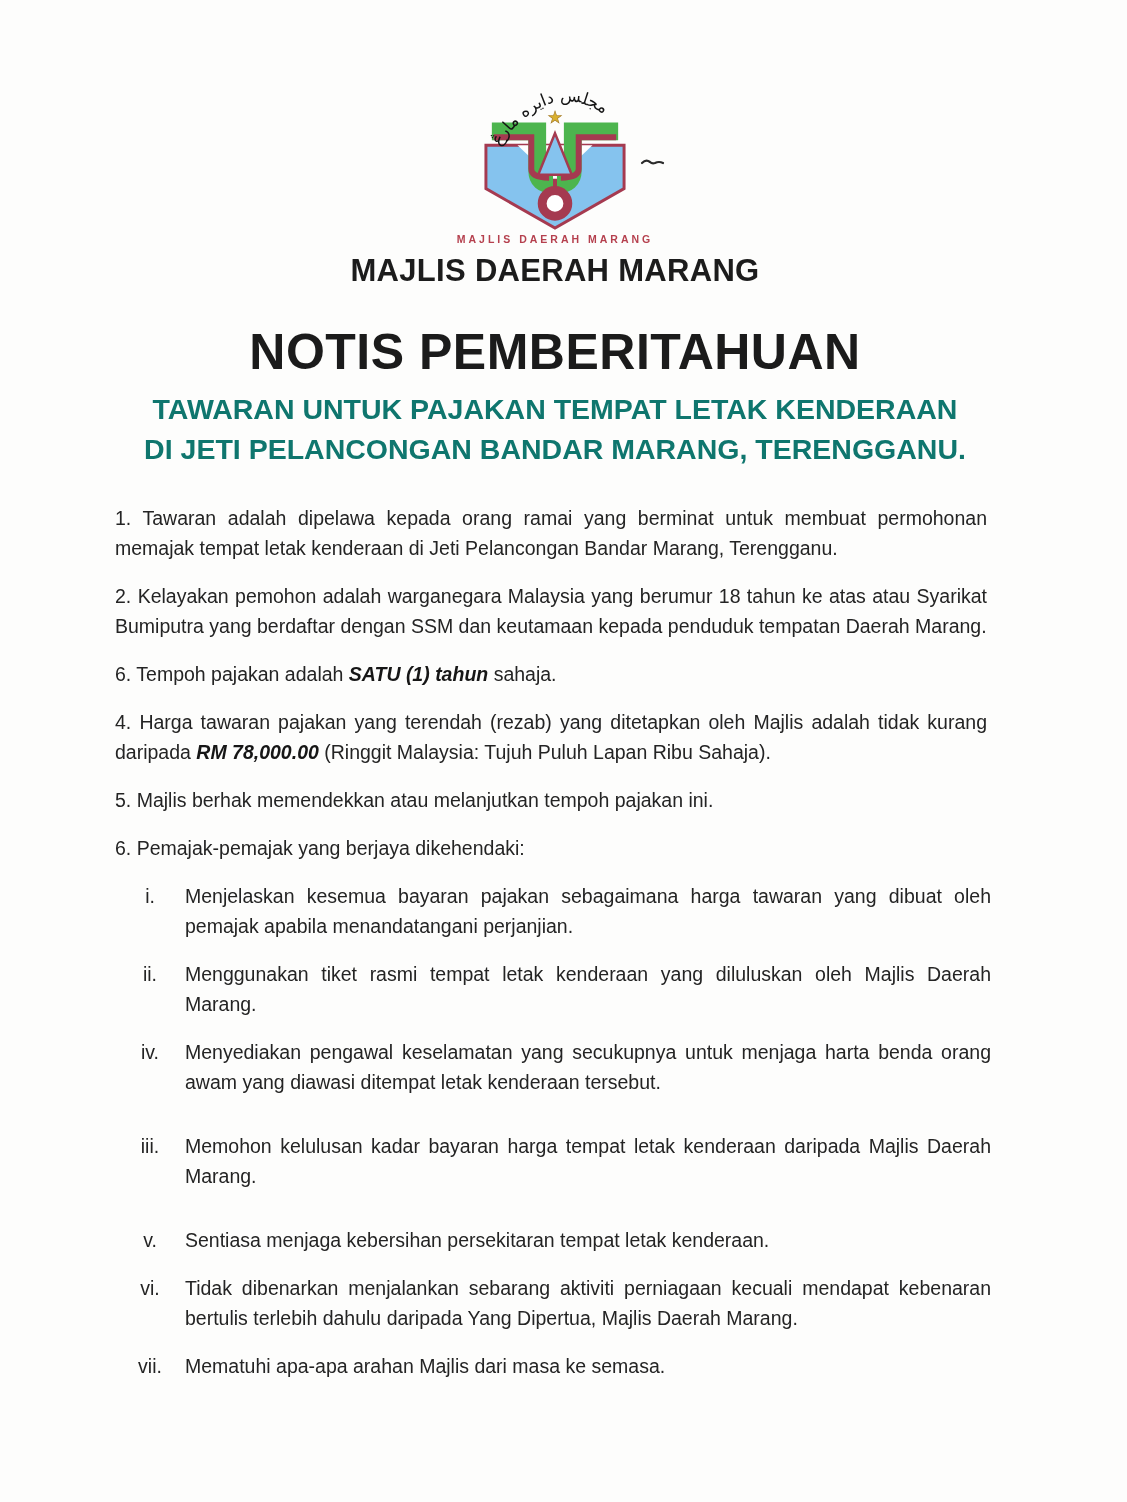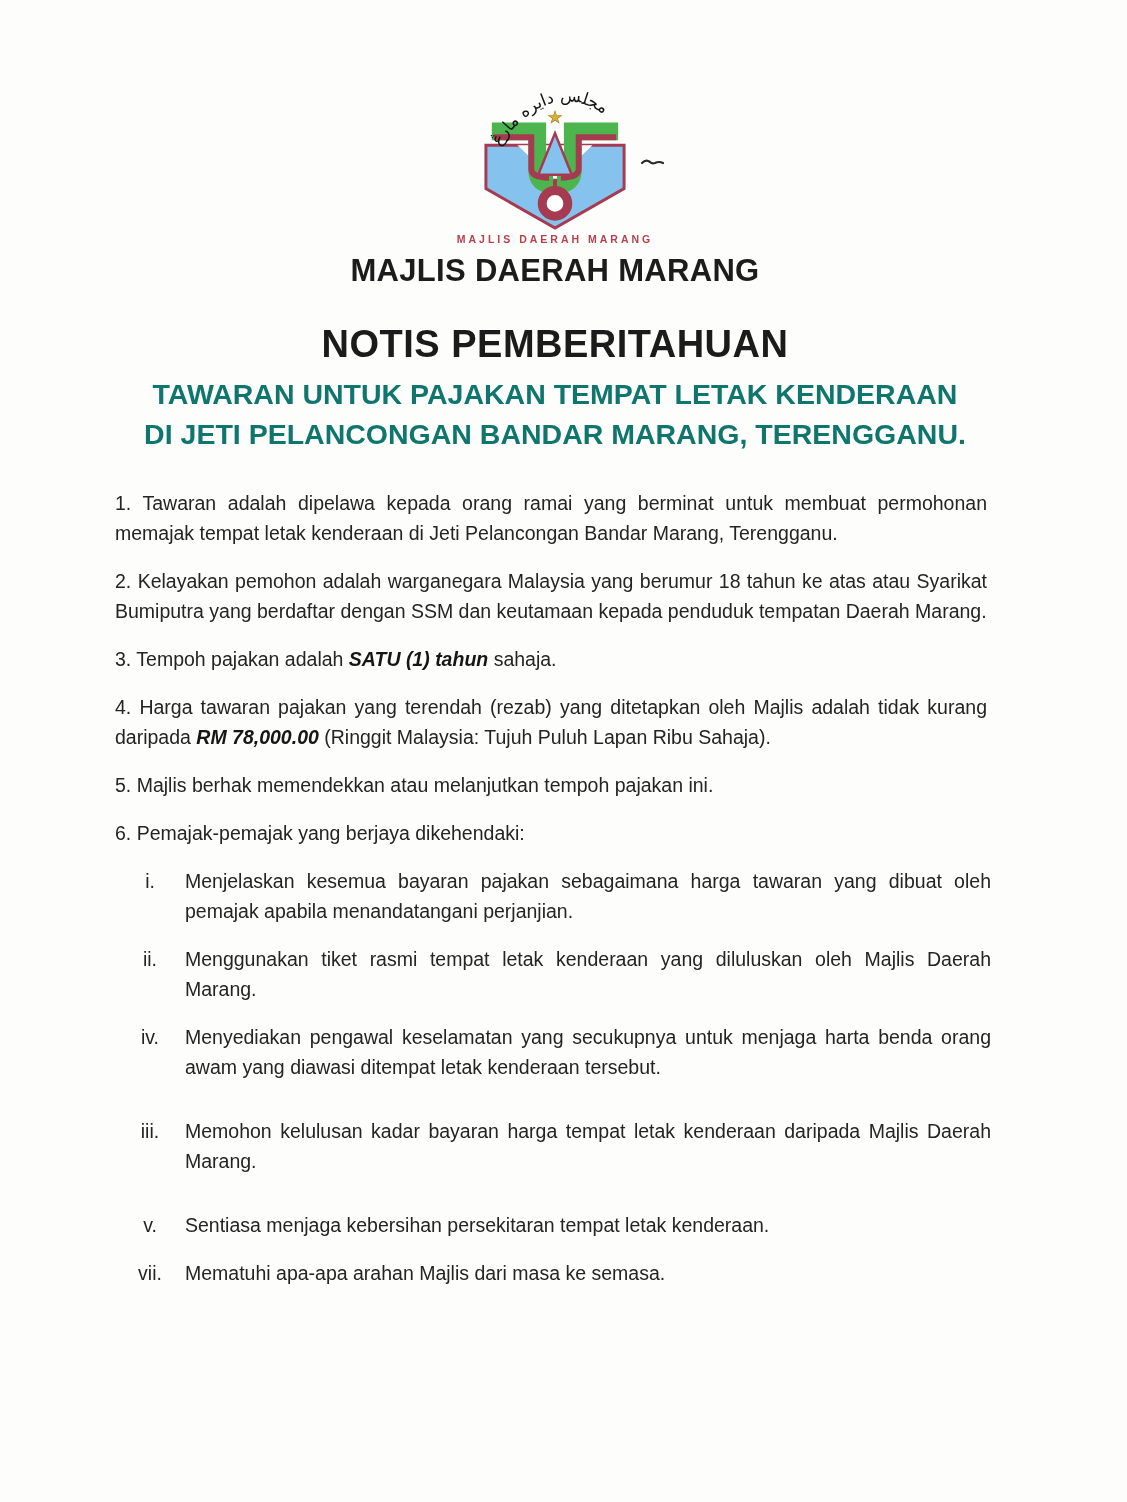--- a/index.html
+++ b/index.html
@@ -27,21 +27,21 @@
   }
   .org-name{
     margin:6px 0 0 0;
     font-size:31px;
     font-weight:800;
     letter-spacing:0.3px;
     color:#1c1c1c;
   }
   .title{
     margin:34px 0 0 0;
-    font-size:38px;
+    font-size:50px;
     font-weight:800;
     letter-spacing:0.5px;
     color:#1b1b1b;
   }
   .subtitle{
     margin-top:8px;
     font-size:28.5px;
     font-weight:700;
     line-height:40px;
     color:#0f766e;
@@ -115,21 +115,21 @@
       <div>DI JETI PELANCONGAN BANDAR MARANG, TERENGGANU.</div>
     </div>
   </div>
 
   <div class="body">
 
     <p class="para">1. Tawaran adalah dipelawa kepada orang ramai yang berminat untuk membuat permohonan memajak tempat letak kenderaan di Jeti Pelancongan Bandar Marang, Terengganu.</p>
 
     <p class="para">2. Kelayakan pemohon adalah warganegara Malaysia yang berumur 18 tahun ke atas atau Syarikat Bumiputra yang berdaftar dengan SSM dan keutamaan kepada penduduk tempatan Daerah Marang.</p>
 
-    <p class="para"><span>3. Tempoh pajakan adalah </span><b>SATU (1) tahun</b><span> sahaja.</span></p>
+    <p class="para"><span>6. Tempoh pajakan adalah </span><b>SATU (1) tahun</b><span> sahaja.</span></p>
 
     <p class="para"><span>4. Harga tawaran pajakan yang terendah (rezab) yang ditetapkan oleh Majlis adalah tidak kurang daripada </span><b>RM 78,000.00</b><span> (Ringgit Malaysia: Tujuh Puluh Lapan Ribu Sahaja).</span></p>
 
     <p class="para">5. Majlis berhak memendekkan atau melanjutkan tempoh pajakan ini.</p>
 
     <p class="para">6. Pemajak-pemajak yang berjaya dikehendaki:</p>
 
     <div class="roman-list">
 
       <div class="item">
@@ -150,20 +150,24 @@
       <div class="item gap">
         <div class="num">iii.</div>
         <div class="txt">Memohon kelulusan kadar bayaran harga tempat letak kenderaan daripada Majlis Daerah Marang.</div>
       </div>
 
       <div class="item gap">
         <div class="num">v.</div>
         <div class="txt">Sentiasa menjaga kebersihan persekitaran tempat letak kenderaan.</div>
       </div>
 
+      <div class="item">
+        <div class="num">vi.</div>
+        <div class="txt">Tidak dibenarkan menjalankan sebarang aktiviti perniagaan kecuali mendapat kebenaran bertulis terlebih dahulu daripada Yang Dipertua, Majlis Daerah Marang.</div>
+      </div>
 
       <div class="item">
         <div class="num">vii.</div>
         <div class="txt">Mematuhi apa-apa arahan Majlis dari masa ke semasa.</div>
       </div>
 
     </div>
   </div>
 </div>
 

